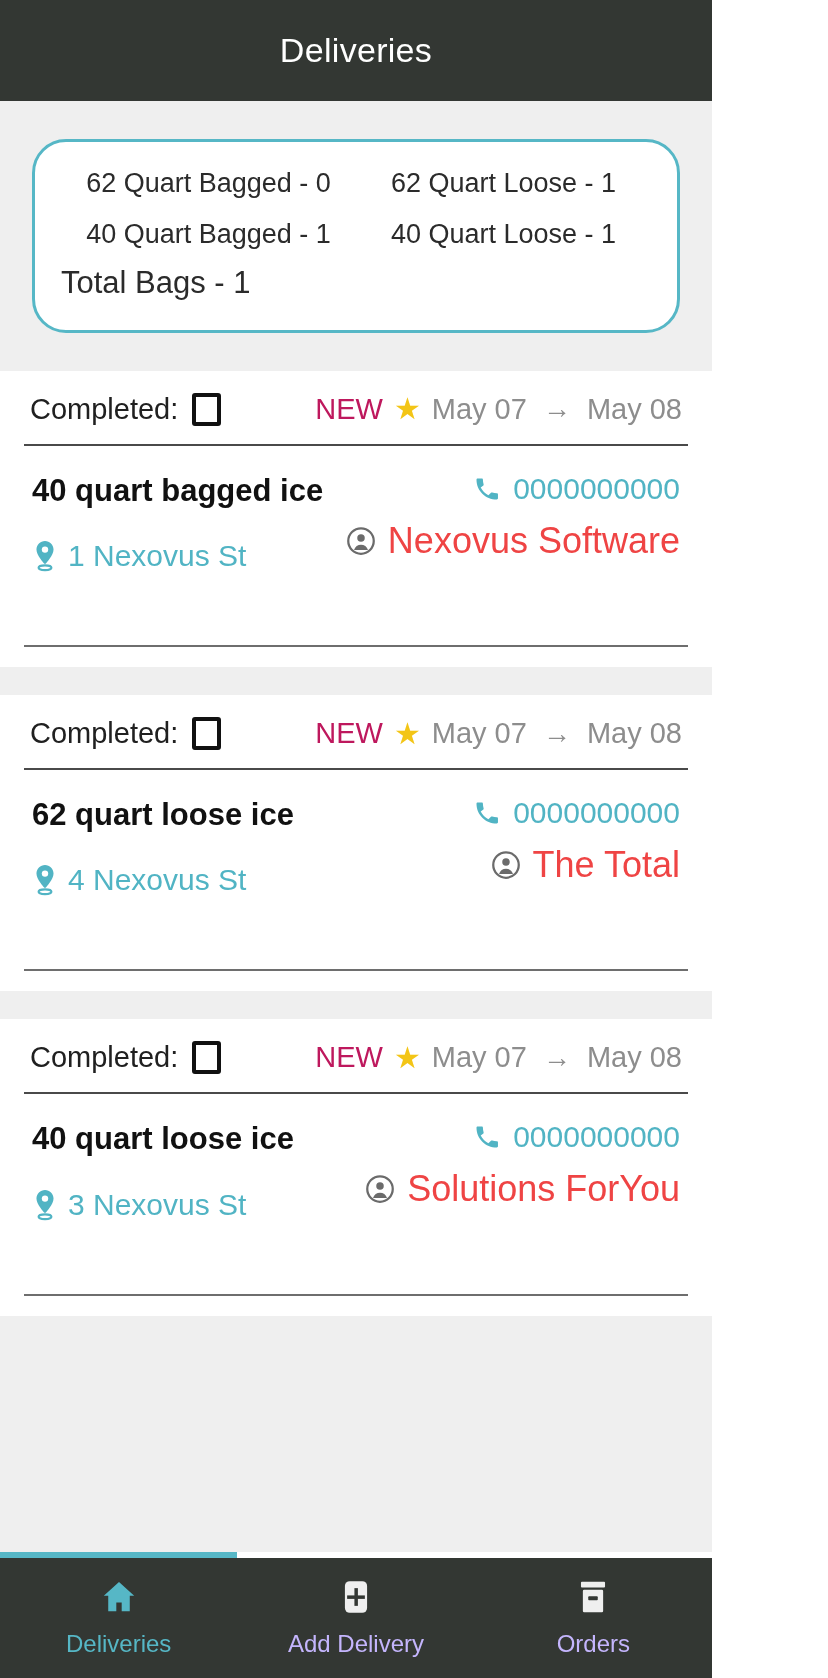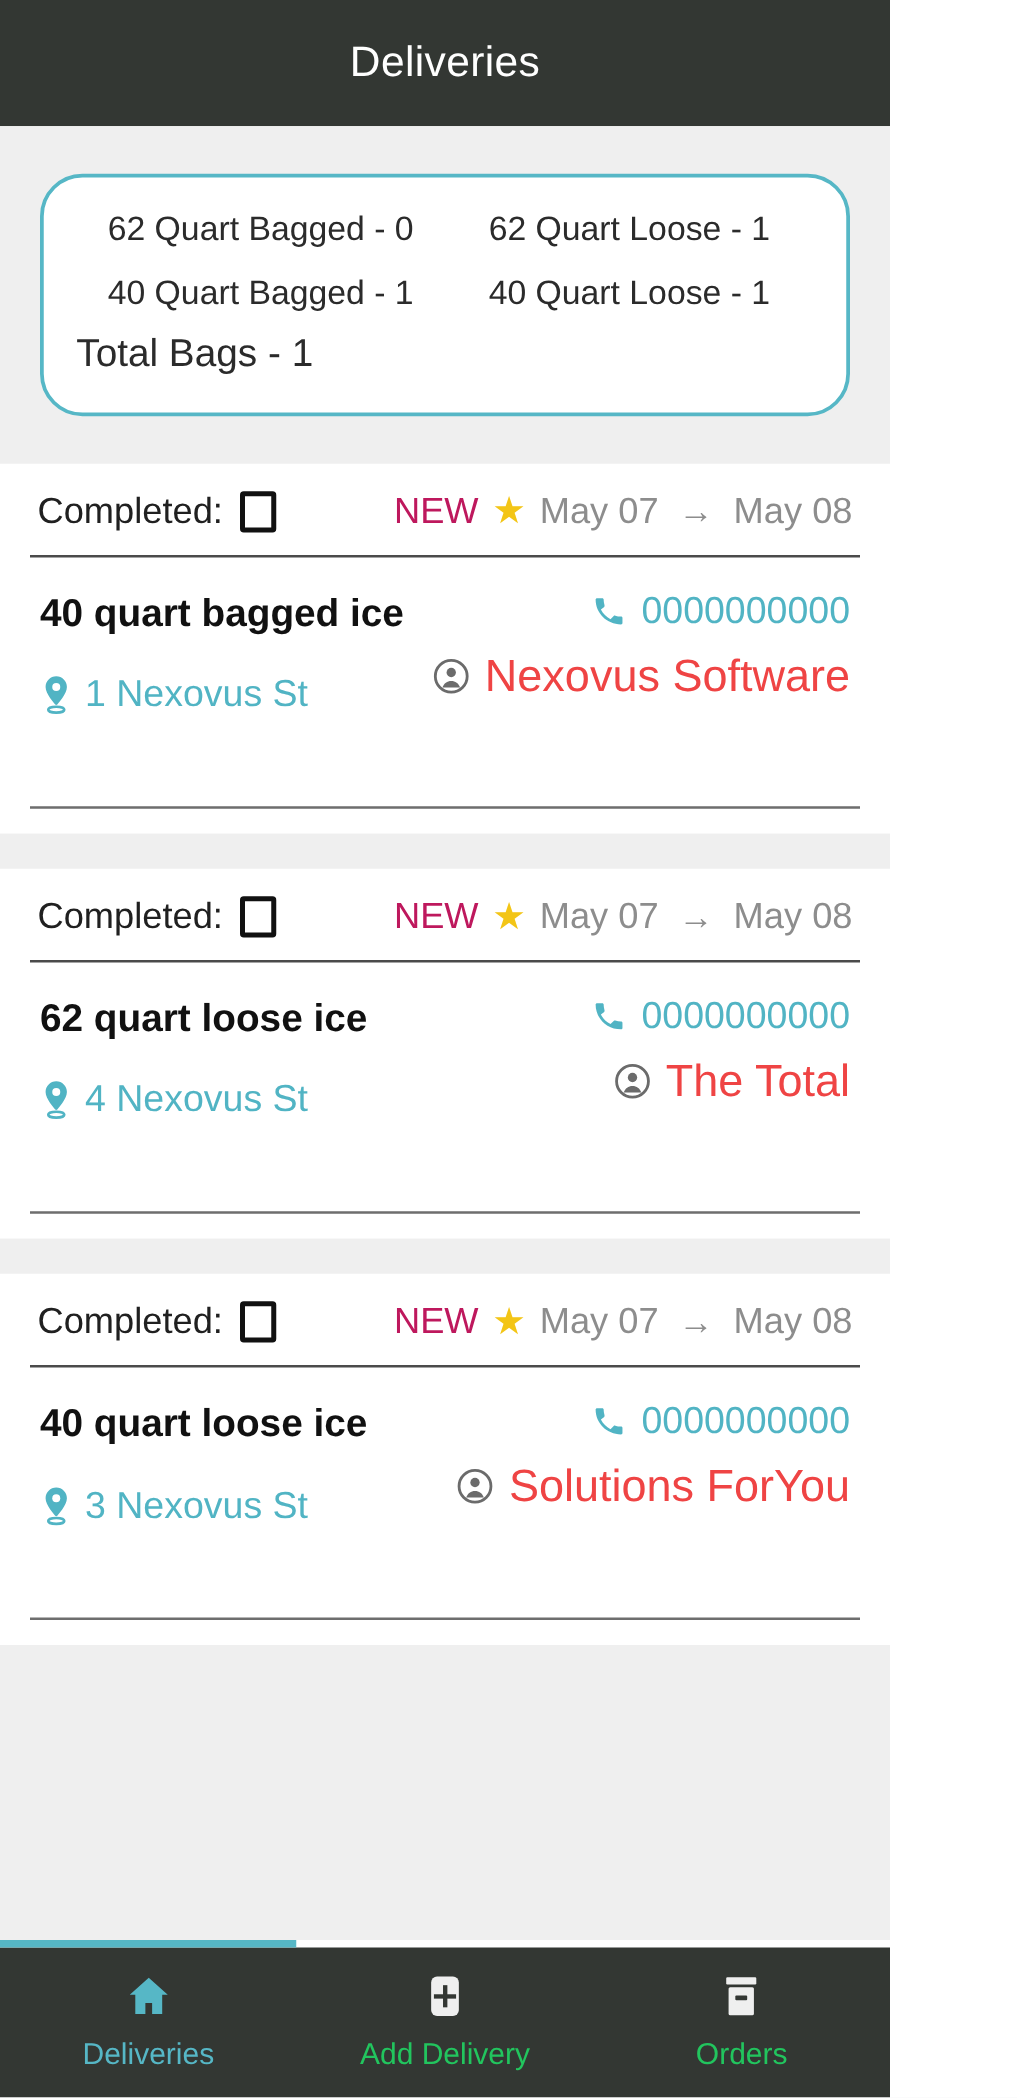--- a/index.html
+++ b/index.html
@@ -212,21 +212,21 @@
   .nav-item {
     flex: 1 1 0;
     display: flex;
     flex-direction: column;
     align-items: center;
     justify-content: center;
     gap: 14px;
   }
   .nav-label {
     font-size: 24px;
-    color: #22c55e;
+    color: #c4b5fd;
   }
   .nav-item.active .nav-label { color: #56b7c6; }
 </style>
 </head>
 <body>
 
 <div class="phone">
 
   <div class="app-header">
     <div class="app-header-title">Deliveries</div>

